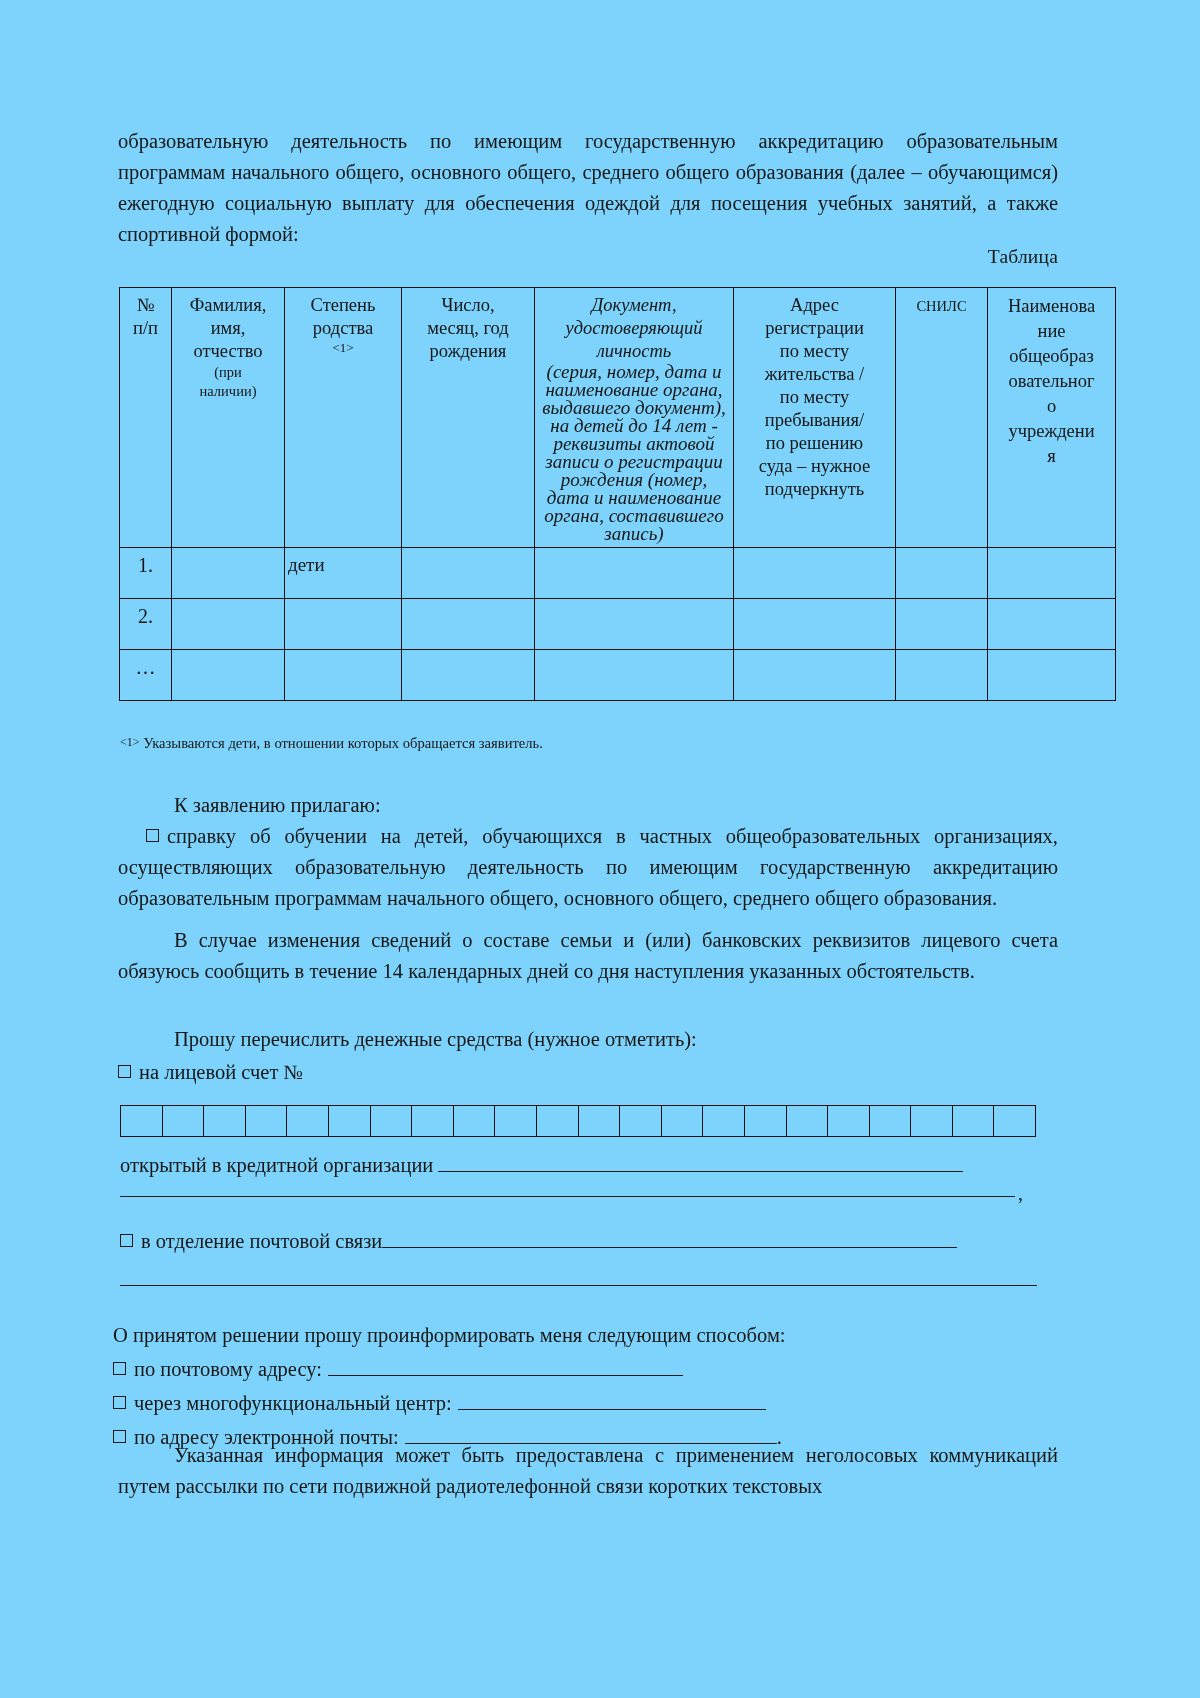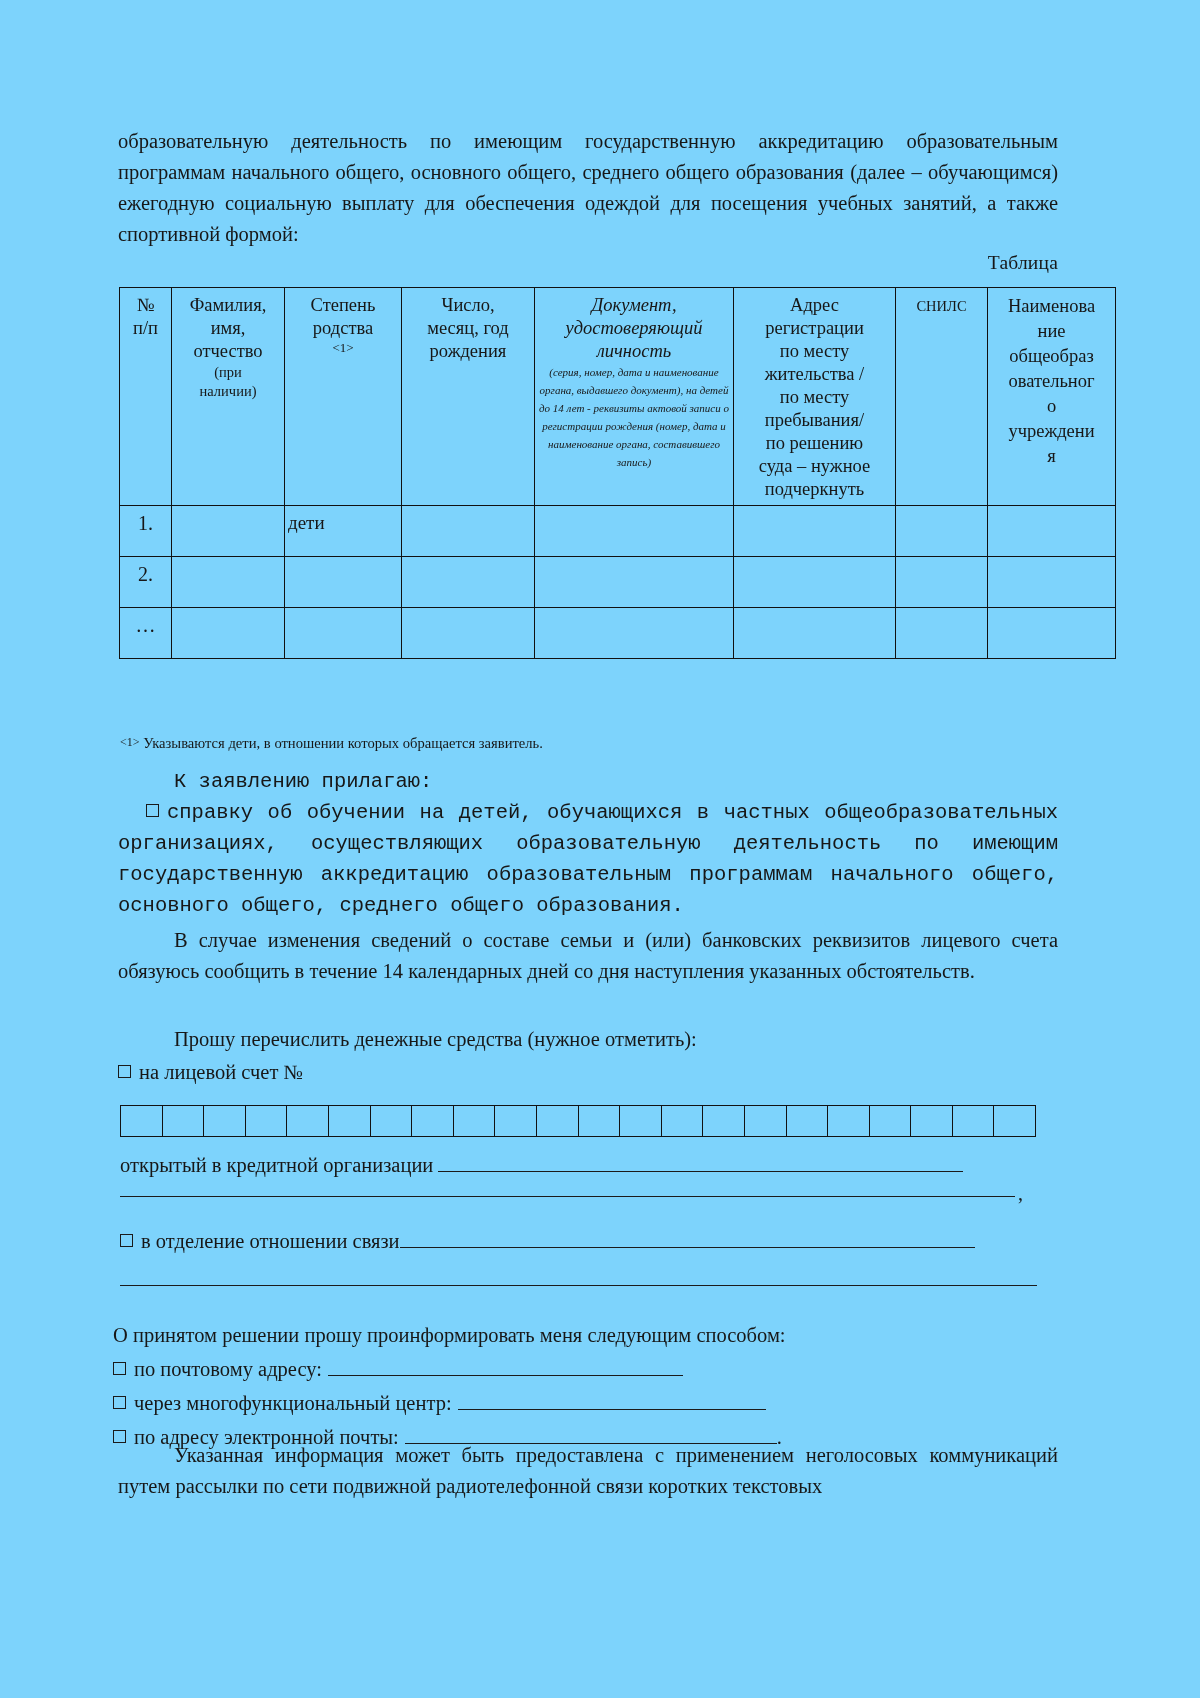--- a/index.html
+++ b/index.html
@@ -27,21 +27,21 @@
   }
   .indent { text-indent: 56px; }
 
   
   #top-block { position: absolute; left: 118px; top: 126px; width: 940px; }
 
   
   #table-caption {
     position: absolute;
     right: 142px;
-    top: 252px;
+    top: 246px;
     font-size: 19.5px;
     letter-spacing: .2px;
   }
 
   
   #family-table {
     position: absolute;
     left: 119px;
     top: 287px;
     width: 940px;
@@ -54,21 +54,21 @@
     padding: 6px 3px 4px;
     font-weight: normal;
   }
   #family-table thead th {
     text-align: center;
     font-size: 18.5px;
     line-height: 23px;
   }
   .hdr-main { display: block; }
   .hdr-sub  { display: block; font-size: 14.5px; line-height: 18.5px; }
-  .hdr-tiny { display: block; font-size: 11px; line-height: 18px; }
+  .hdr-tiny { display: block; font-size: 19px; line-height: 18px; }
   .hdr-note { display: block; font-size: 13px; line-height: 15px; }
   .hdr-small-caps { font-size: 14.5px; }
   .hdr-narrow { font-size: 18.5px; line-height: 25px; word-break: break-all; }
   .row-num {
     text-align: center;
     font-size: 20px;
     padding-top: 8px;
   }
   .cell-text {
     font-size: 19px;
@@ -90,21 +90,21 @@
   #footnote {
     position: absolute;
     left: 120px;
     top: 733px;
     font-size: 14.6px;
     line-height: 18px;
   }
   #footnote .marker { font-size: 12px; vertical-align: 2px; }
 
   
-  #attach-block { position: absolute; left: 118px; top: 766px; width: 940px; font-family: Liberation Mono, monospace; }
+  #attach-block { position: absolute; left: 118px; top: 790px; width: 940px; }
   #change-block { position: absolute; left: 118px; top: 925px; width: 940px; }
   #transfer-block { position: absolute; left: 118px; top: 1024px; width: 940px; }
 
   .cb {
     display: inline-block;
     width: 11px;
     height: 11px;
     border: 1.3px solid #1a1a1a;
     margin-right: 8px;
     vertical-align: 1px;
@@ -281,21 +281,21 @@
   </div>
 
   <div class="fieldrow" style="left:120px; top:1152px;">
     <span>открытый в кредитной организации</span>
     <span class="rule" style="width:525px;"></span>
   </div>
   <div class="bare-rule" style="left:120px; top:1196px; width:895px;"></div>
   <div class="fieldrow" style="left:1018px; top:1180px; font-size:20px;">,</div>
 
   <div class="fieldrow" style="left:120px; top:1228px;">
-    <span class="cb"></span><span>в отделение  отношении  связи</span><span class="rule" style="width:575px;"></span>
+    <span class="cb"></span><span>в отделение  почтовой  связи</span><span class="rule" style="width:575px;"></span>
   </div>
   <div class="bare-rule" style="left:120px; top:1285px; width:917px;"></div>
 
   <div id="inform-block">
     <div class="inform-line">О принятом решении прошу проинформировать меня следующим способом:</div>
 
     <div class="inform-line">
       <span class="cb"></span><span>по почтовому адресу:</span><span class="rule" style="width:355px; margin-left:6px;"></span>
     </div>
 

